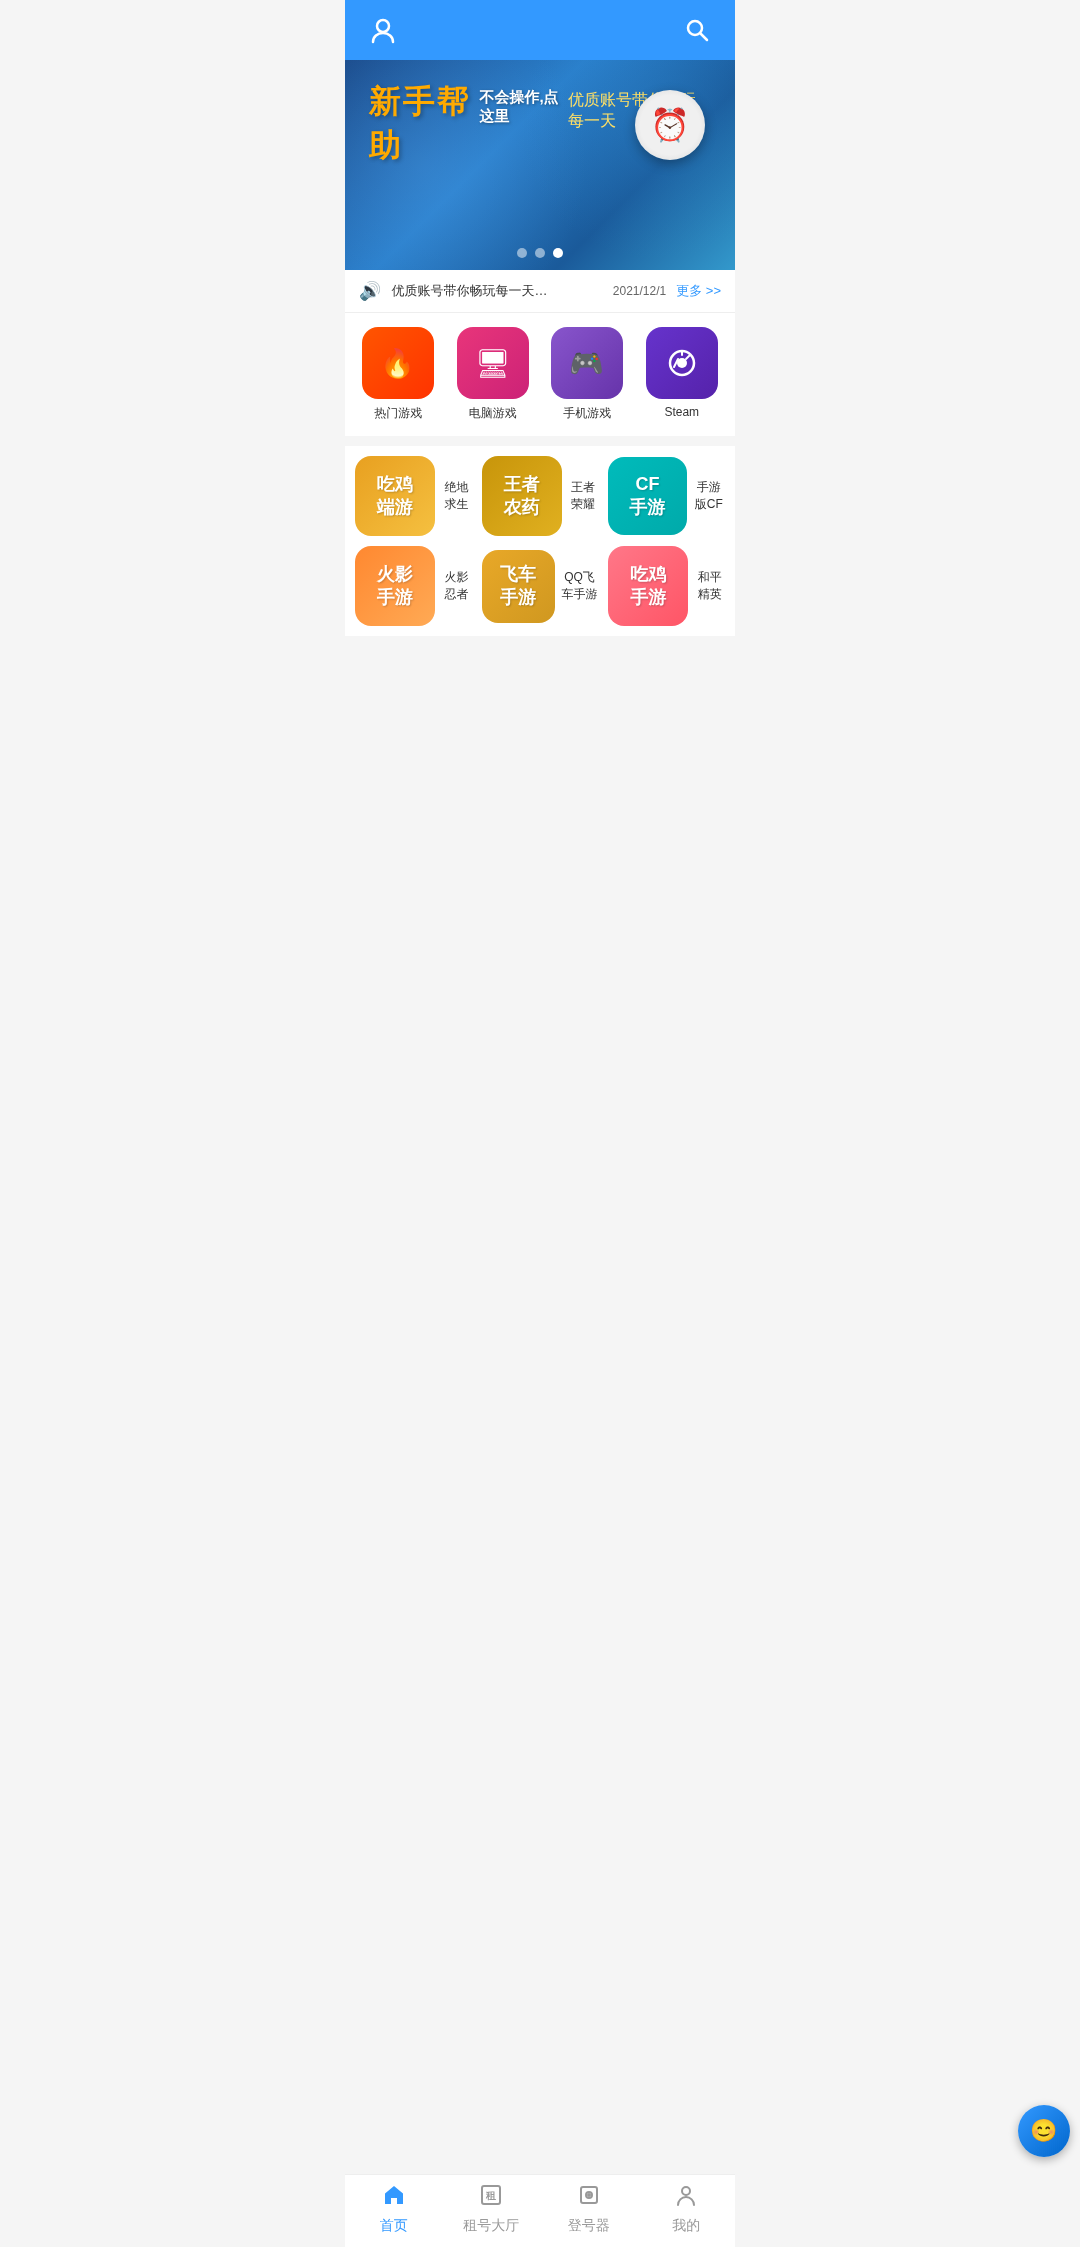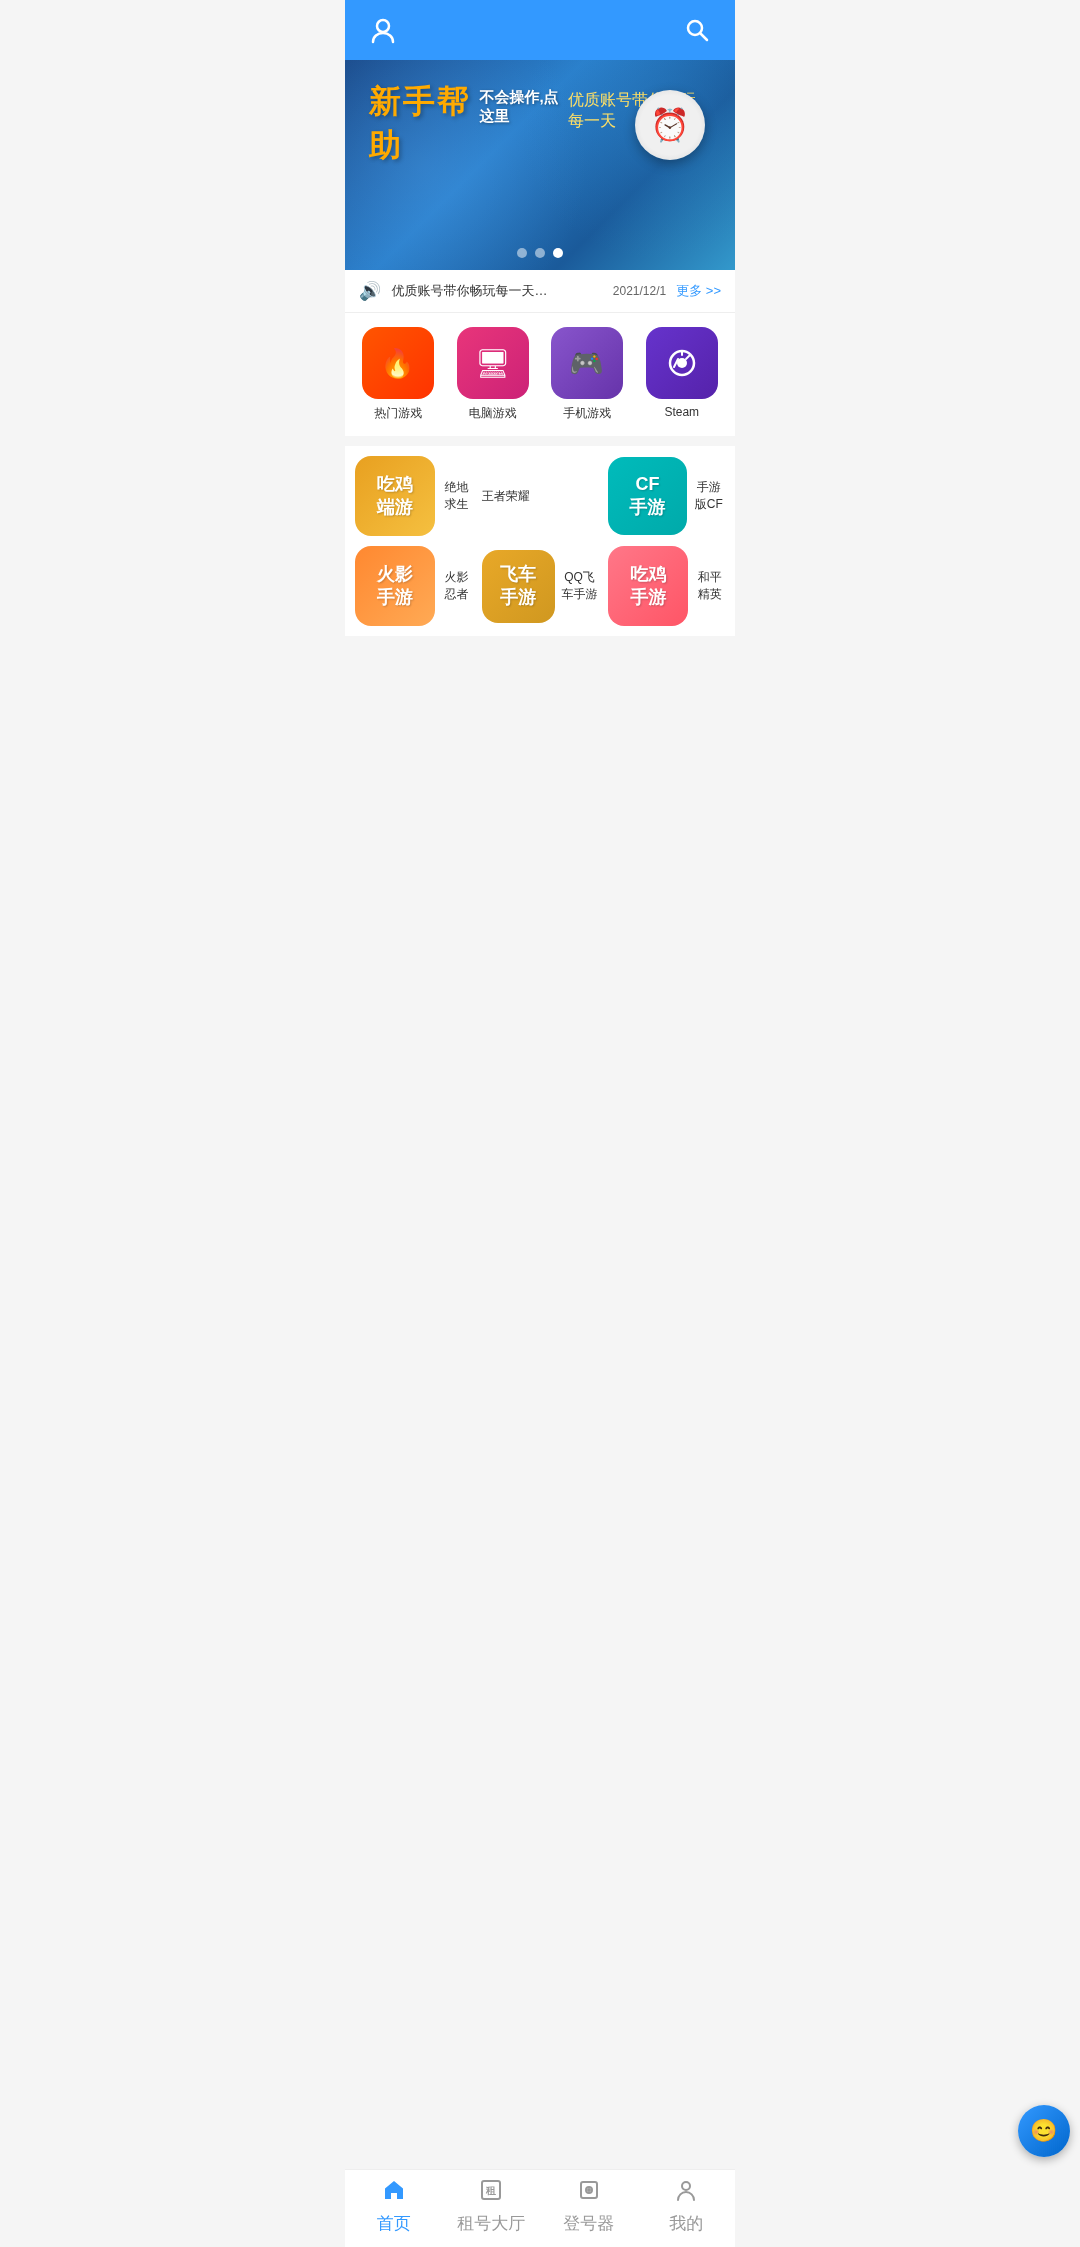--- a/index.html
+++ b/index.html
@@ -242,21 +242,21 @@
       align-items: center;
       gap: 4px;
       cursor: pointer;
     }
     .nav-icon {
       font-size: 22px;
       color: #999;
     }
     .nav-icon.active { color: #3399ff; }
     .nav-label {
-      font-size: 17px;
+      font-size: 14px;
       color: #999;
       text-align: right;
     }
     .nav-label.active { color: #3399ff; }
 
     
     .cs-button {
       position: fixed;
       right: 10px;
       bottom: 90px;
@@ -355,20 +355,23 @@
 <div class="game-grid">
 
   <div class="game-item">
     <div class="game-thumb pubg">
       <div class="game-thumb-text">吃鸡<br>端游</div>
     </div>
     <div class="game-name">绝地求生</div>
   </div>
 
   <div class="game-item">
+    <div class="game-thumb wzry">
+      <div class="game-thumb-text">王者<br>农药</div>
+    </div>
     <div class="game-name">王者荣耀</div>
   </div>
 
   <div class="game-item">
     <div class="game-thumb cf">
       <div class="game-thumb-text">CF<br>手游</div>
     </div>
     <div class="game-name">手游版CF</div>
   </div>
 

